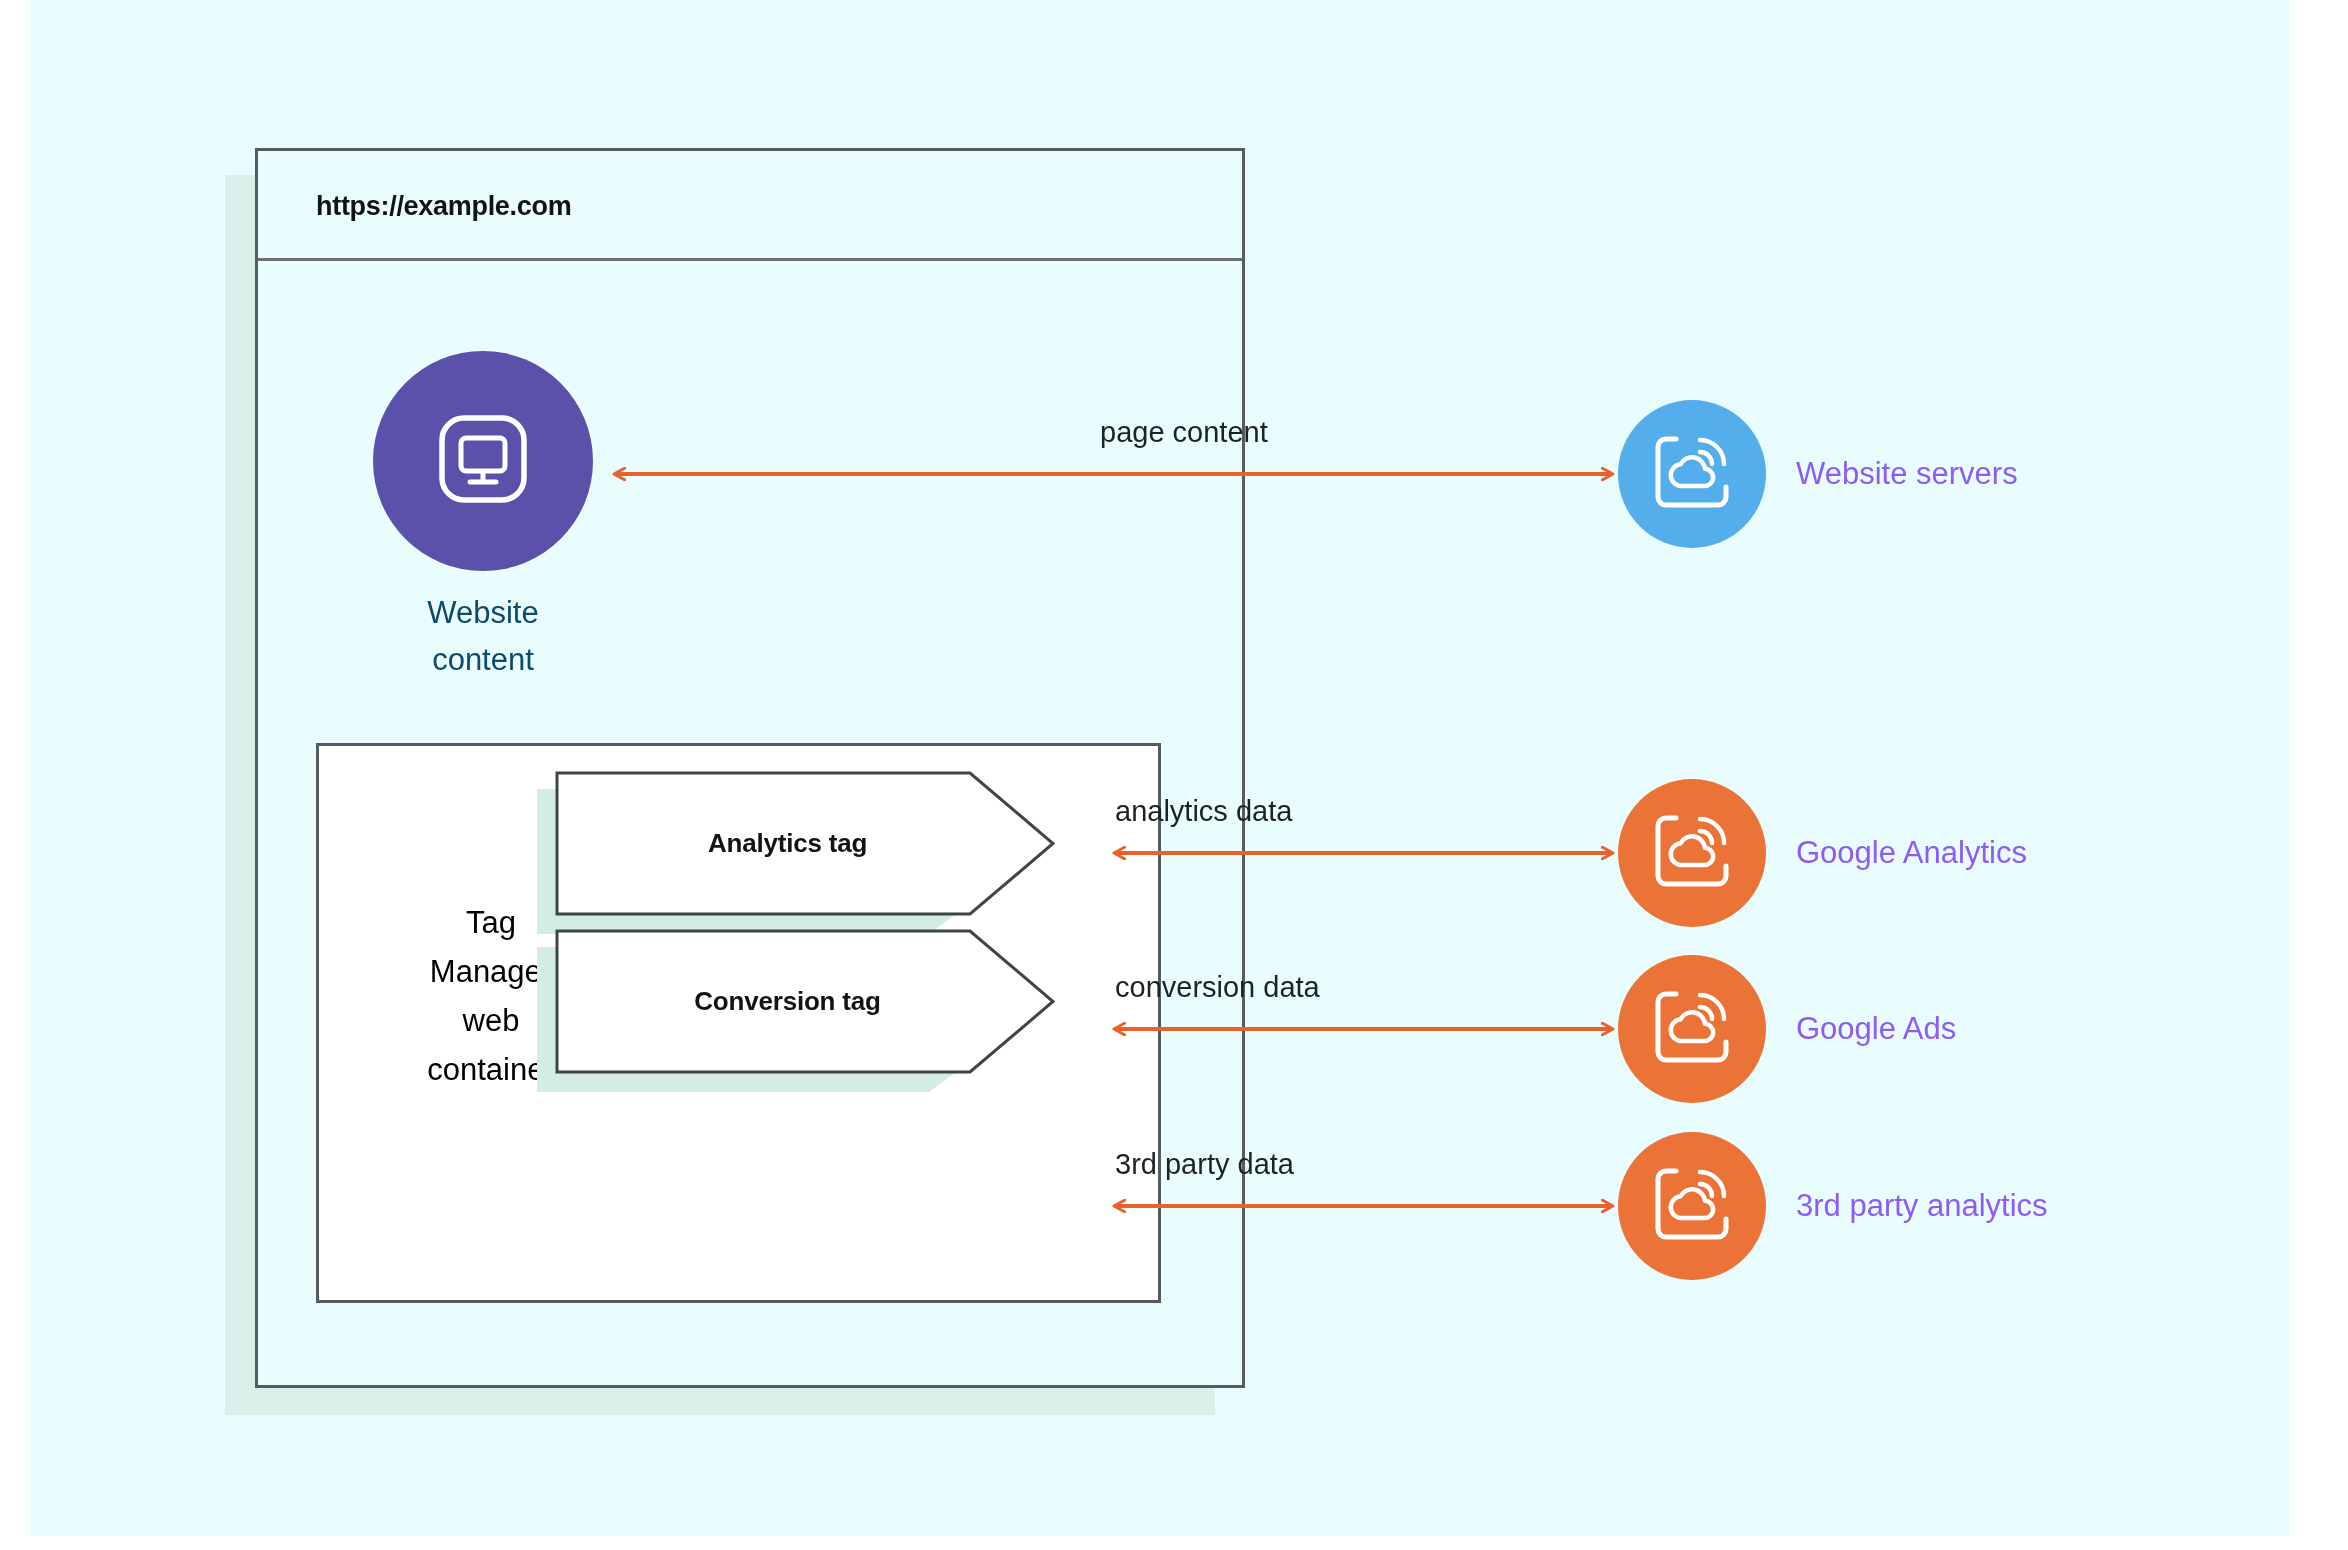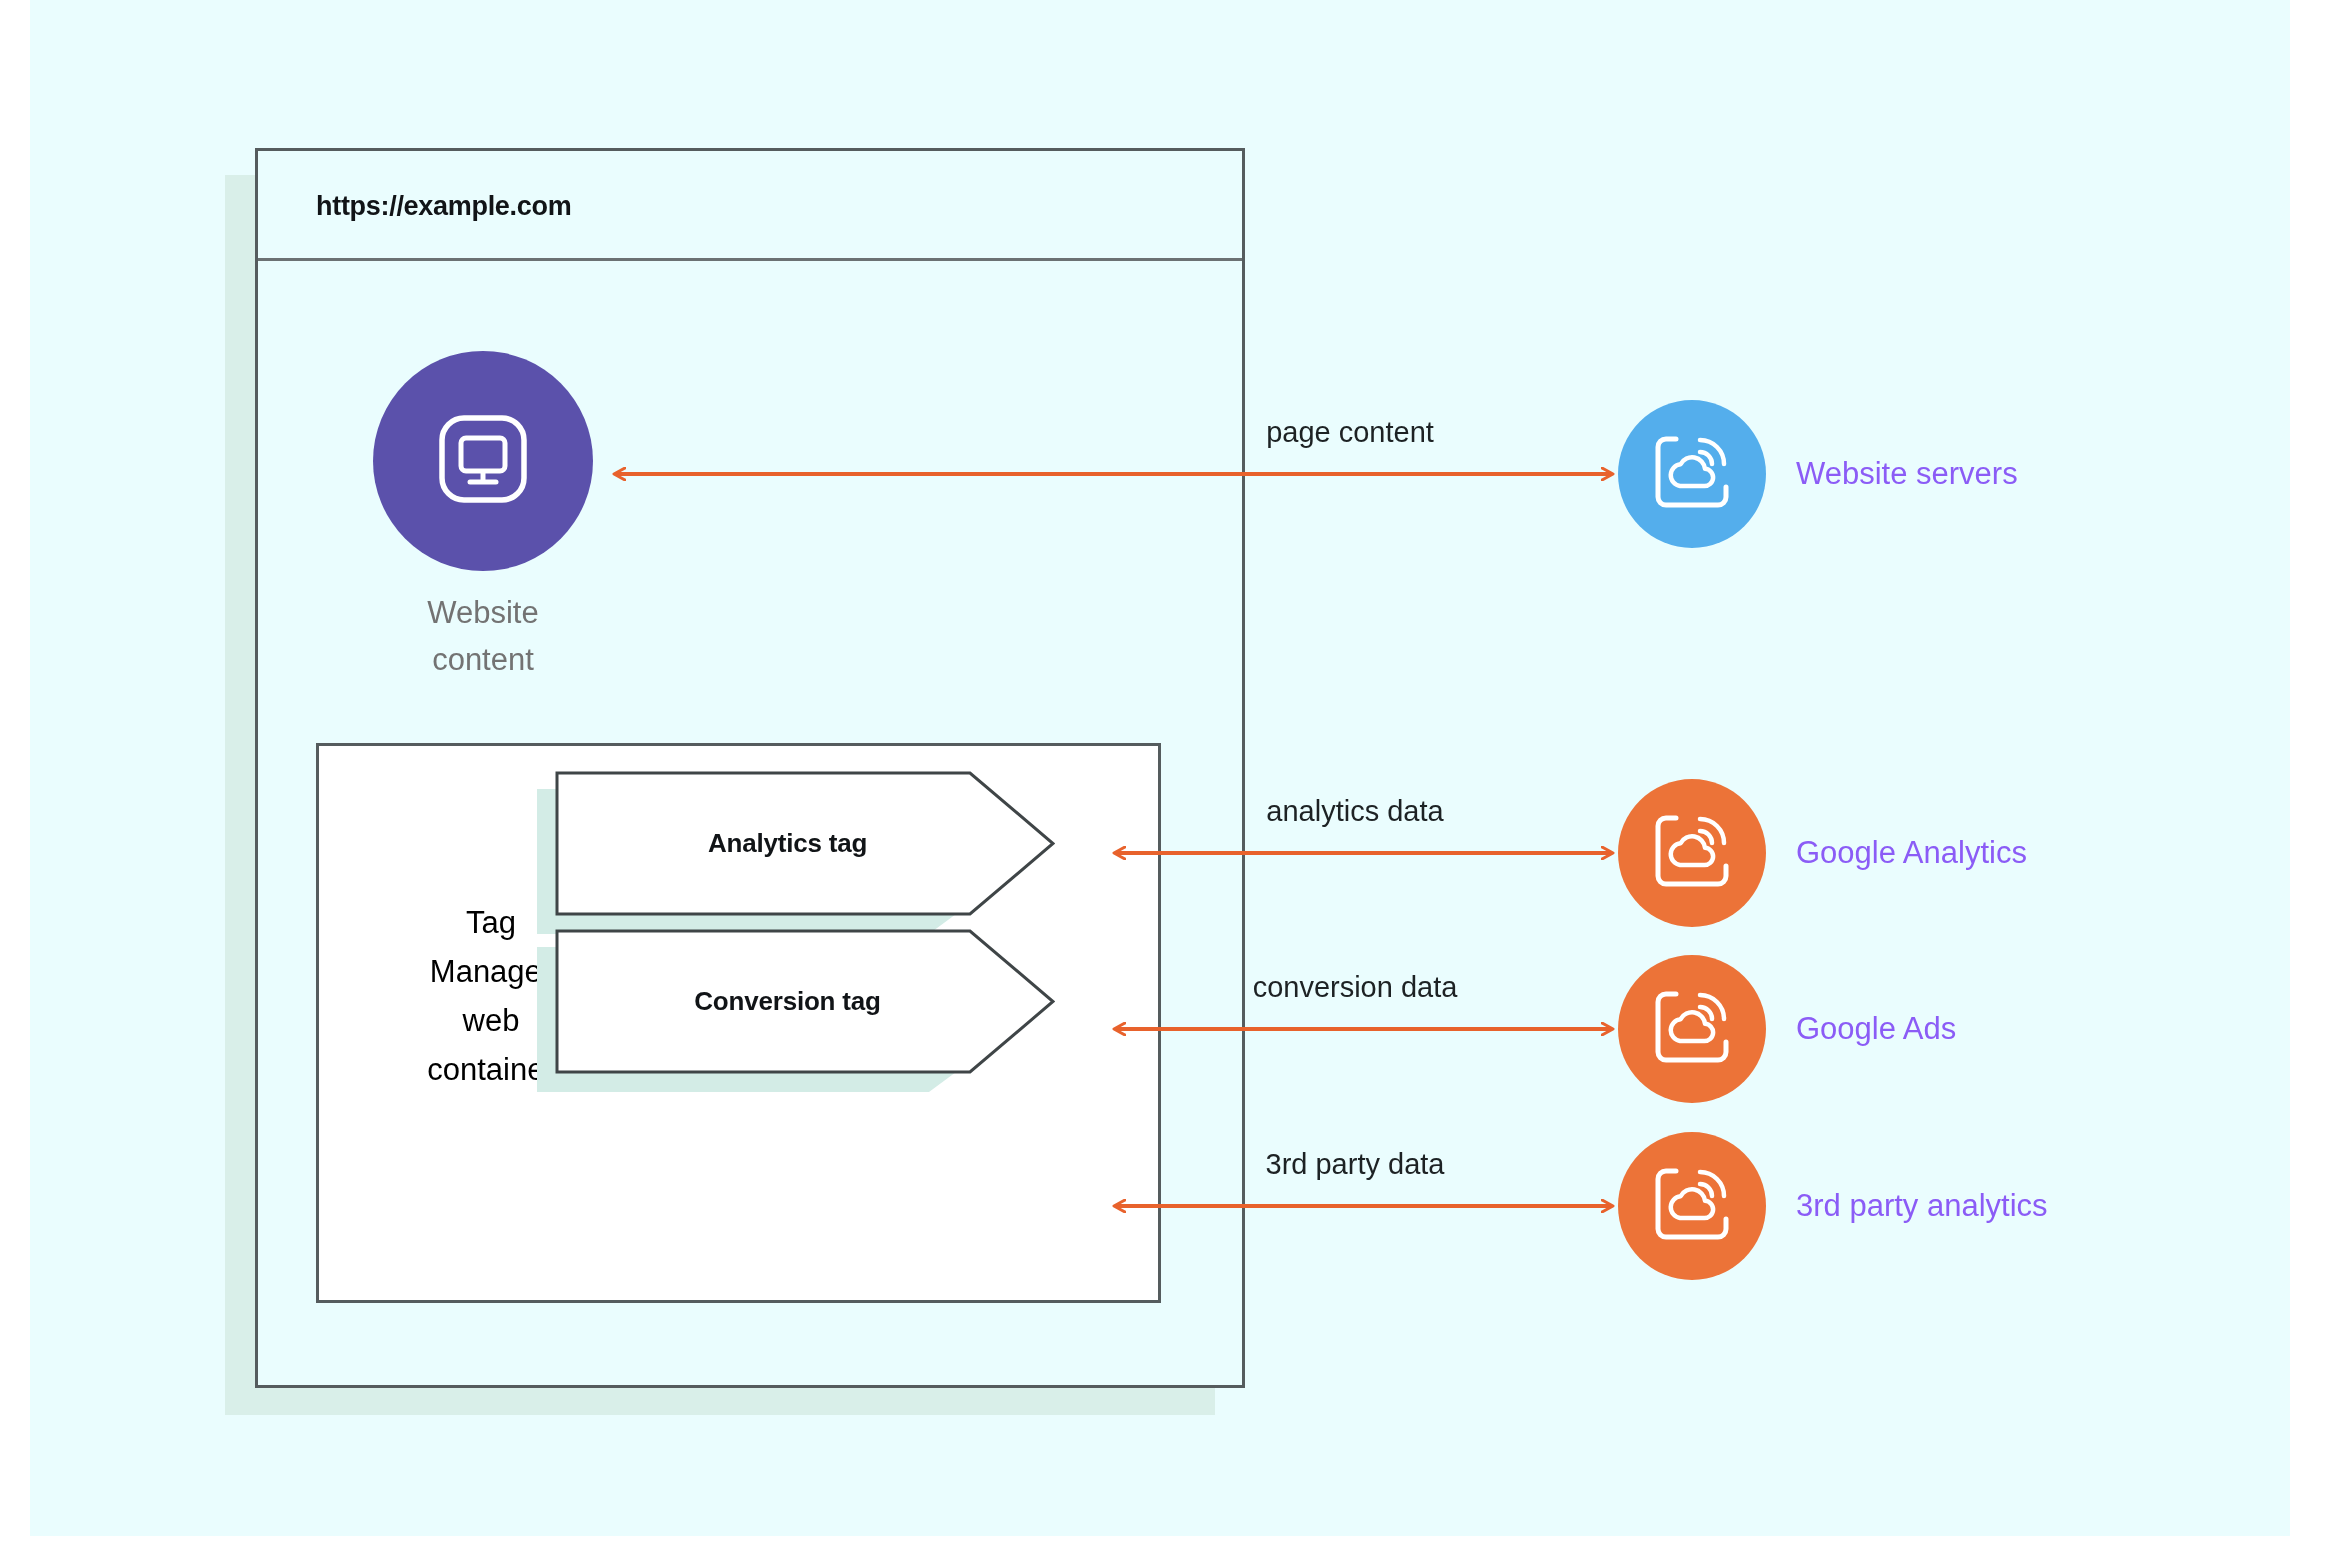--- a/index.html
+++ b/index.html
@@ -85,21 +85,21 @@
   }
 
   #website-content-label {
     position: absolute;
     left: -40px;
     top: 238px;
     width: 300px;
     text-align: center;
     font-size: 31px;
     line-height: 47px;
-    color: #737373;
+    color: #0c4a6e;
     white-space: pre-line;
   }
 
   
   #tag-container {
     position: absolute;
     left: 58px;
     top: 592px;
     width: 845px;
     height: 560px;
@@ -193,21 +193,20 @@
     white-space: nowrap;
   }
 
   
   .connector { position: absolute; }
 
   .connector-label {
     position: absolute;
     top: -58px;
     width: 100%;
-    text-align: center;
     font-size: 29px;
     color: #1d2224;
     white-space: nowrap;
   }
 </style>
 </head>
 <body>
 
 <div id="canvas">
 

